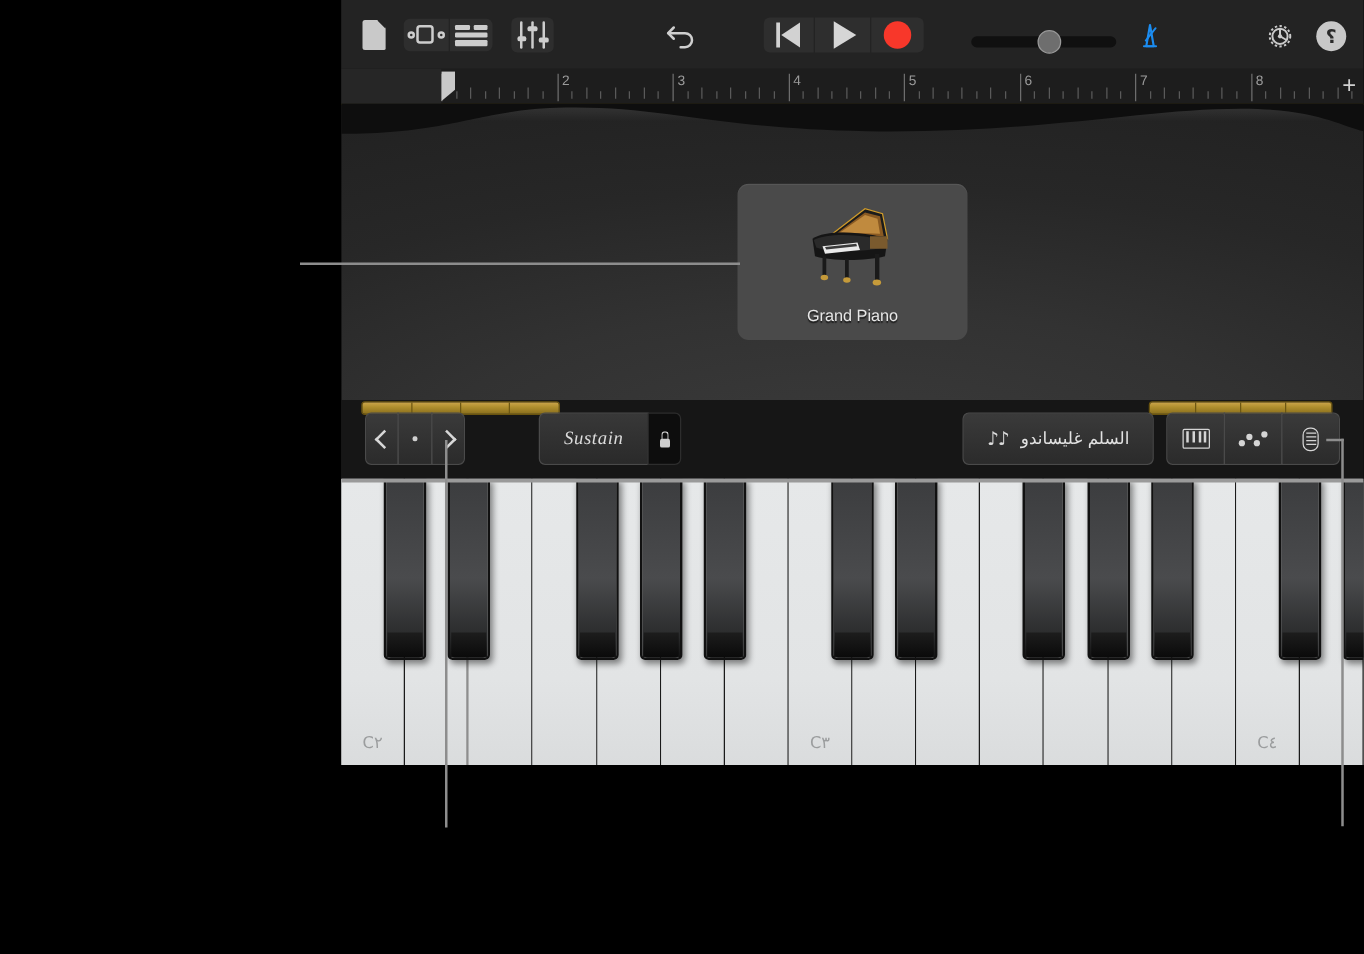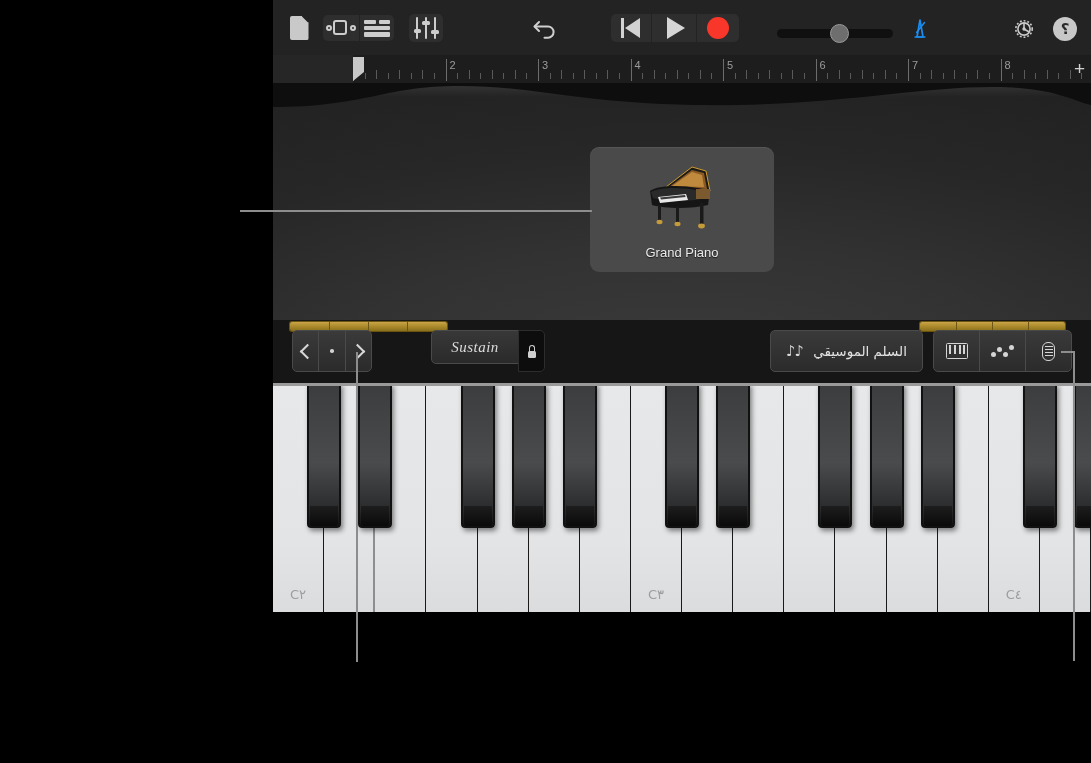--- a/index.html
+++ b/index.html
@@ -89,21 +89,21 @@
     color:#dcdcdc;font-size:13px;}
   .oct-group{position:absolute;left:19px;top:10px;width:81px;height:42px;display:flex;}
   .oct-group .cbtn{position:relative;top:0;left:0;height:42px;border-radius:0;margin-left:-1px;}
   .oct-group .cbtn:first-child{border-radius:5px 0 0 5px;margin-left:0;}
   .oct-group .cbtn:last-child{border-radius:0 5px 5px 0;}
   .chev{display:inline-block;width:9px;height:9px;border-left:2px solid #d8d8d8;border-bottom:2px solid #d8d8d8;}
   .chev.l{transform:rotate(45deg);margin-left:3px;}
   .chev.r{transform:rotate(-135deg);margin-right:3px;}
   .dot-c{width:3.5px;height:3.5px;border-radius:50%;background:#d0d0d0;}
 
-  .sustain{position:absolute;left:158px;top:10px;width:88px;height:34px;
+  .sustain{position:absolute;left:158px;top:10px;width:88px;height:42px;
     background:linear-gradient(to bottom,#383838,#2a2a2a);border:1px solid #4a4a4a;border-radius:5px 0 0 5px;
     box-sizing:border-box;display:flex;align-items:center;justify-content:center;}
   .sustain span{font-family:"Liberation Serif",serif;font-style:italic;font-size:15px;color:#dcdcdc;letter-spacing:.5px;}
   .lockbtn{position:absolute;left:245px;top:10px;width:27px;height:42px;background:#0d0d0d;
     border:1px solid #2d2d2d;border-radius:0 5px 5px 0;box-sizing:border-box;display:flex;align-items:center;justify-content:center;}
   .lock{position:relative;width:11px;height:13px;}
   .lock::before{content:"";position:absolute;left:1.5px;bottom:0;width:8px;height:7px;background:#cfcfcf;border-radius:1.5px;}
   .lock::after{content:"";position:absolute;left:2.5px;top:0;width:6px;height:7px;border:1.8px solid #cfcfcf;
     border-bottom:none;border-radius:3.5px 3.5px 0 0;box-sizing:border-box;}
 
@@ -372,21 +372,21 @@
 
       <div class="sustain">
         <span>Sustain</span>
       </div>
       <div class="lockbtn">
         <span class="lock"></span>
       </div>
 
 
       <div class="cbtn scale">
-        <span class="lbl">السلم الموسيقي</span>
+        <span class="lbl">السلم غليساندو</span>
         <span class="notes">♪♪</span>
       </div>
 
       <div class="viewgrp">
         <div class="cbtn">
           <span class="ic-keys">
               <i></i>
               <i></i>
               <i></i>
               <i></i>

